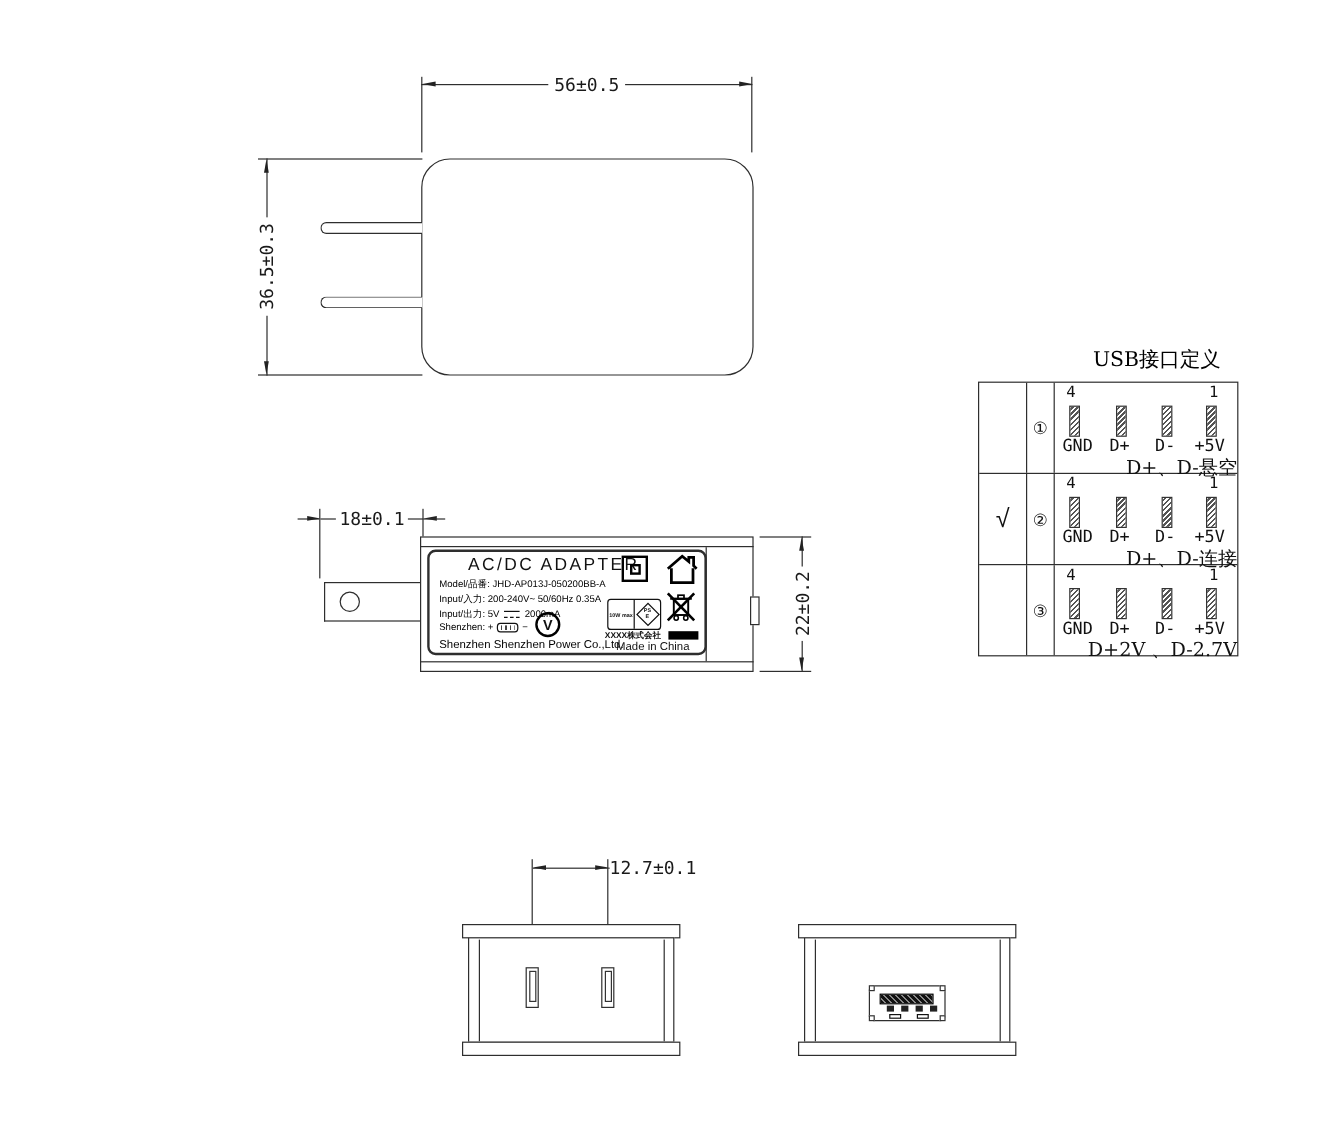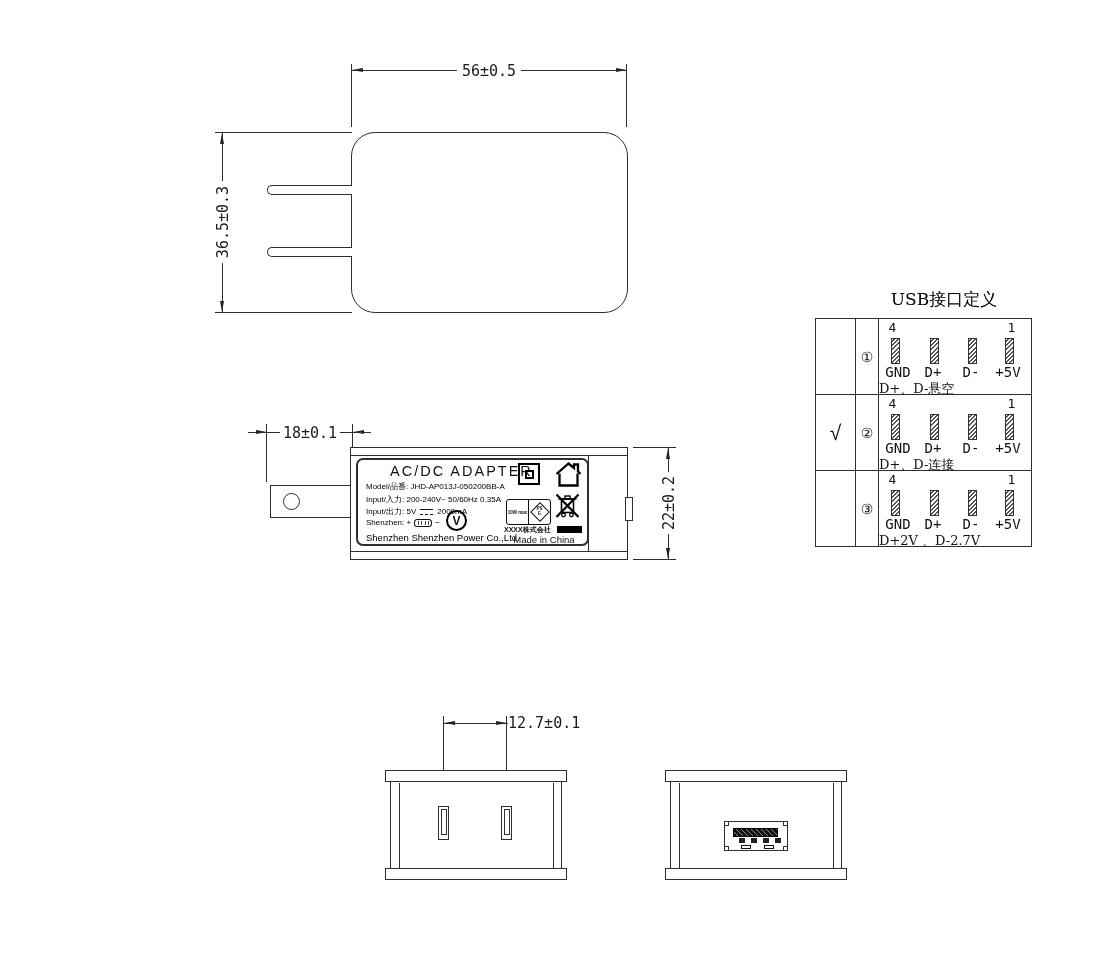--- a/index.html
+++ b/index.html
@@ -32,22 +32,22 @@
   .tc1{width:39px;border-right:1.4px solid #2e2e2e;display:flex;align-items:center;justify-content:center;
        font-size:21px;font-weight:500;}
   .tc2{width:22px;border-right:1.4px solid #2e2e2e;display:flex;align-items:center;justify-content:center;
        font-size:14px;}
   .tc3{flex:1;position:relative;}
   .pnum{position:absolute;top:1px;width:15px;text-align:center;
         font-family:"DejaVu Sans Mono",monospace;font-size:13px;}
   .pin{position:absolute;top:19px;width:9px;height:26px;border:1px solid #333;box-sizing:border-box;
        background:repeating-linear-gradient(315deg,#fff 0 1.6px,#555 1.6px 3px);}
   .plab{position:absolute;top:45px;text-align:center;font-family:"DejaVu Sans Mono",monospace;font-size:14px;}
-  .pnote{position:absolute;top:61px;left:0;right:0;text-align:left;
-         font-family:"DejaVu Serif",serif;font-size:13px;}
+  .pnote{position:absolute;top:61px;left:0;right:0;text-align:right;
+         font-family:"DejaVu Serif",serif;font-size:16px;}
   .corner{position:absolute;width:5px;height:5px;border:1px solid #333;background:#fff;box-sizing:border-box;}
 </style>
 </head>
 <body>
 
 <div id="canvas">
 
   <div class="vl" style="left:351px;top:64px;height:63px"></div>
   <div class="vl" style="left:626px;top:64px;height:63px"></div>
   <div class="hl" style="left:351px;top:70px;width:276px"></div>
@@ -138,21 +138,21 @@
     <div style="position:absolute;left:143px;top:74px;width:86px;text-align:center;font-size:9.5px;font-weight:500;white-space:nowrap">Made in China</div>
   </div>
 
   <div class="hl" style="left:633px;top:447px;width:43px"></div>
   <div class="hl" style="left:633px;top:559px;width:43px"></div>
   <div class="vl" style="left:668px;top:447px;height:113px"></div>
   <div class="arr arr-u" style="left:666px;top:448px"></div>
   <div class="arr arr-d" style="left:666px;top:548px"></div>
   <div class="dim rot" style="left:669px;top:503px;padding:0 4px">22±0.2</div>
 
-  <div style="position:absolute;left:854px;top:288px;width:180px;text-align:center;font-family:'DejaVu Serif',serif;font-size:17px;color:#000">USB接口定义</div>
+  <div style="position:absolute;left:874px;top:288px;width:180px;text-align:center;font-family:'DejaVu Serif',serif;font-size:17px;color:#000">USB接口定义</div>
 
   <div class="box" style="left:815px;top:318px;width:217px;height:229px;border-width:1.4px;display:flex;flex-direction:column">
 
     <div class="trow">
       <div class="tc1"></div>
       <div class="tc2">①</div>
       <div class="tc3">
         <span class="pnum" style="left:6px">4</span>
         <span class="pnum" style="left:125px">1</span>
         <div class="pin" style="left:12px"></div>

